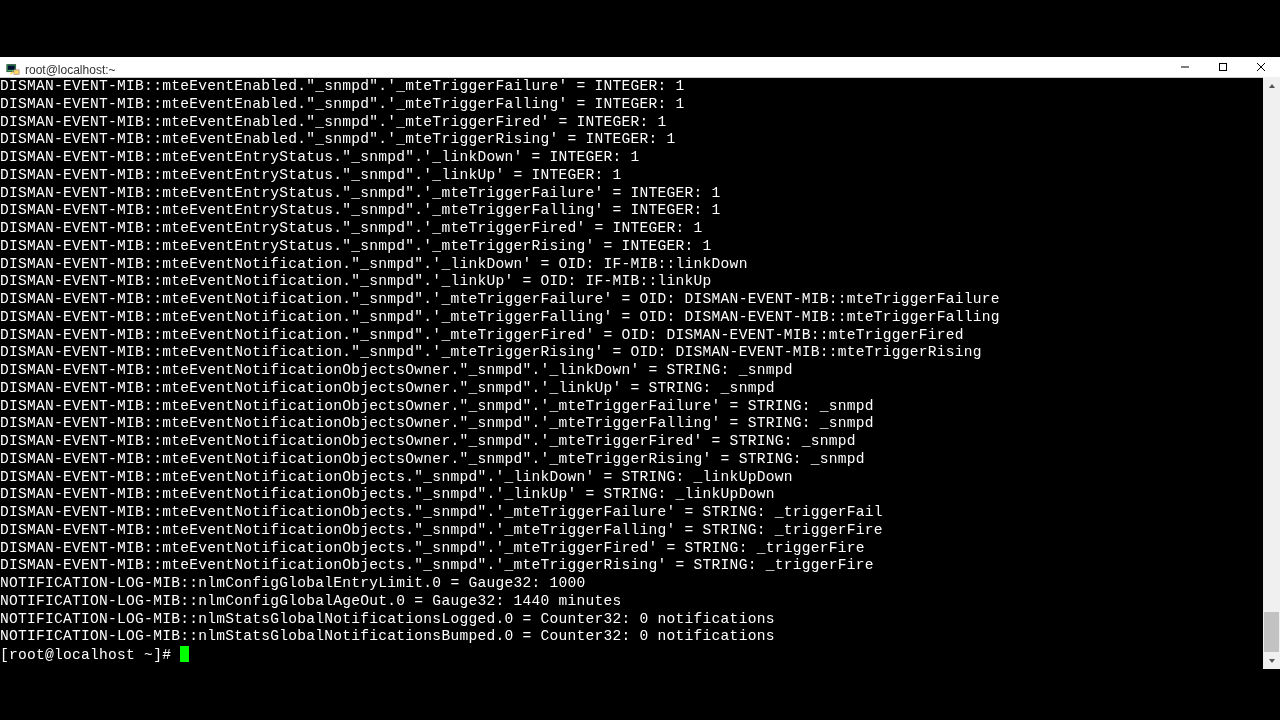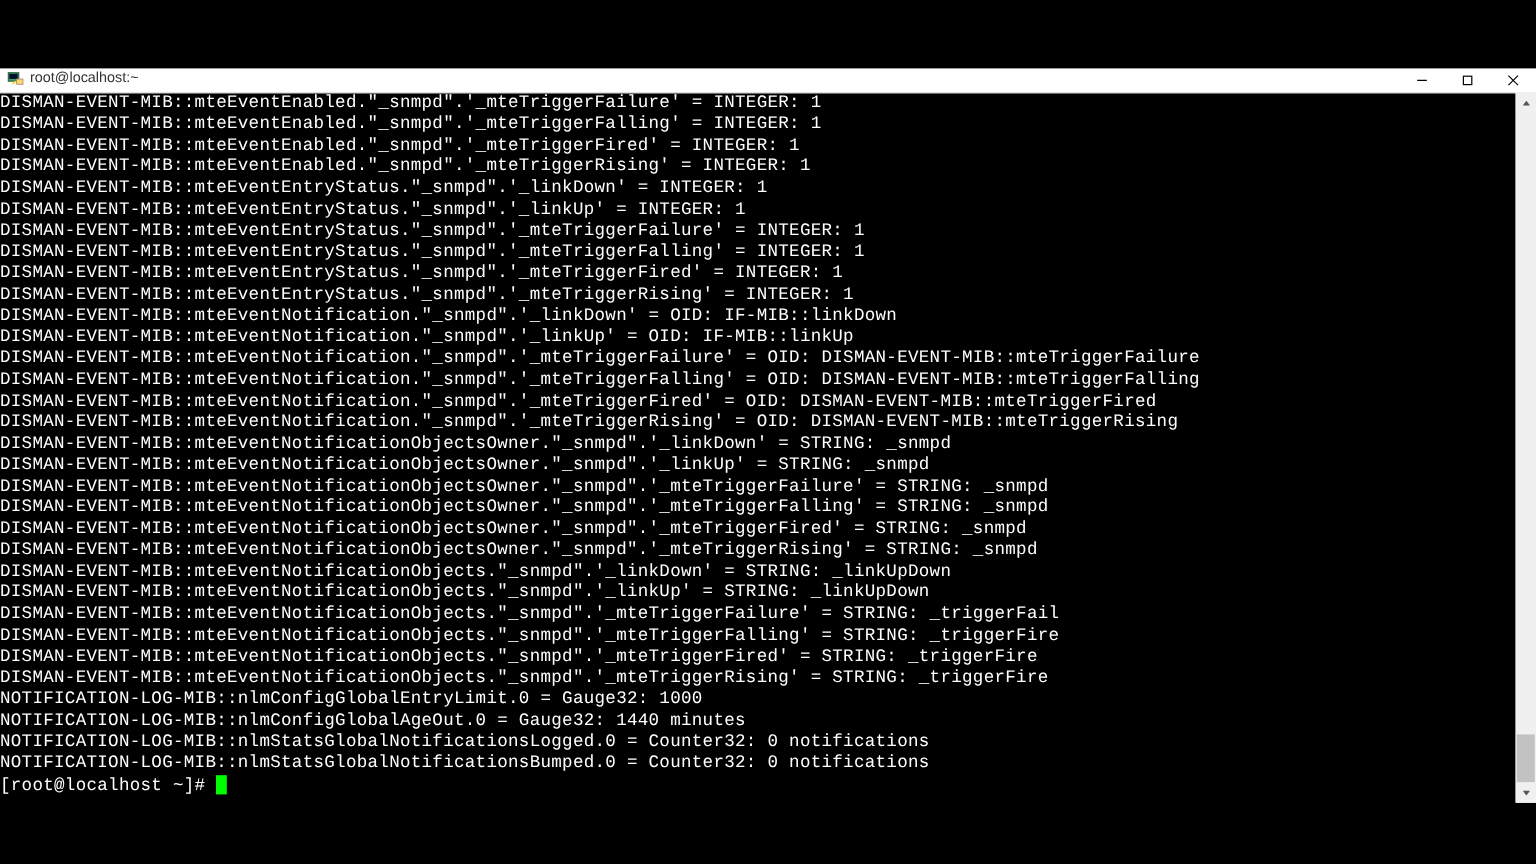--- a/index.html
+++ b/index.html
@@ -19,21 +19,21 @@
     height: 612px;
     background: #000;
     display: flex;
     flex-direction: column;
   }
   .titlebar {
     height: 20px;
     background: #fff;
     border-bottom: 1px solid #ccc;
     display: flex;
-    align-items: flex-start;
+    align-items: flex-end;
     font-family: "Segoe UI", Tahoma, sans-serif;
     font-size: 12px;
     color: #333;
     user-select: none;
   }
   .titlebar .app-icon {
     width: 16px;
     height: 16px;
     margin: 0 4px 0 5px;
     display: inline-flex;

